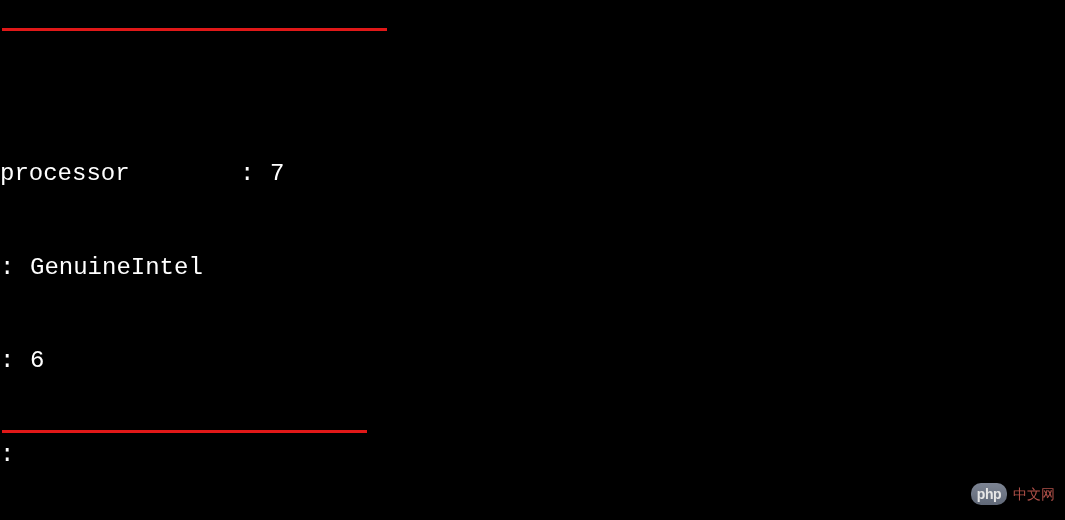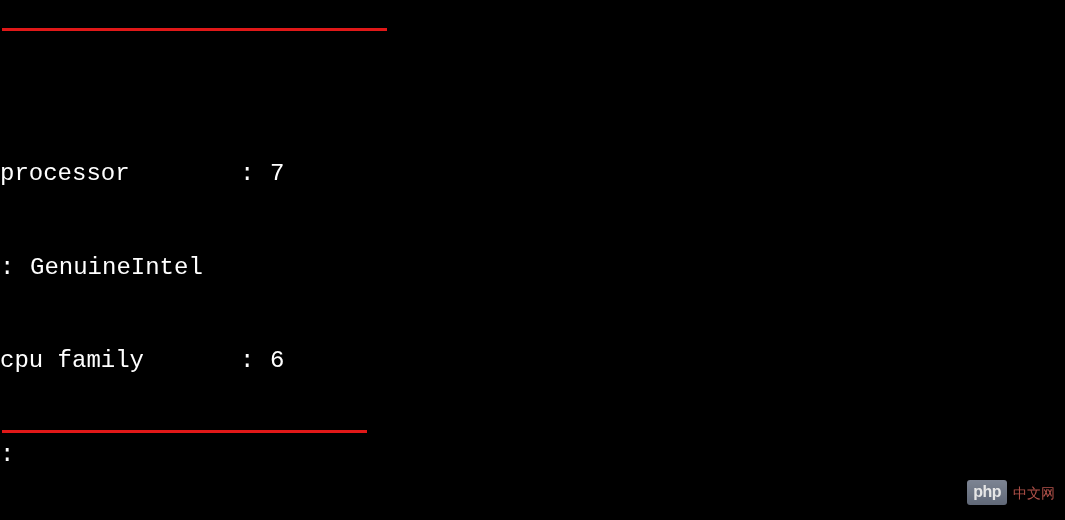--- a/index.html
+++ b/index.html
@@ -58,23 +58,23 @@
       display: flex;
       align-items: center;
       gap: 6px;
       opacity: 0.9;
     }
     .watermark-logo {
       background: linear-gradient(180deg, #8b93a3 0%, #6b7485 100%);
       color: #fff;
       font-family: Arial, sans-serif;
       font-weight: bold;
-      font-size: 16px;
+      font-size: 14px;
       padding: 2px 6px;
-      border-radius: 3px;
+      border-radius: 10px;
       letter-spacing: -0.5px;
     }
     .watermark-text {
       color: #c55a52;
       font-family: "Microsoft YaHei", Arial, sans-serif;
       font-size: 14px;
       font-weight: normal;
     }
   </style>
 </head>
@@ -87,21 +87,20 @@
   <div class="row">
     <span class="label">processor</span>
     <span class="colon">:</span>
     <span class="value">7</span>
   </div>
   <div class="row">
     <span class="colon">:</span>
     <span class="value">GenuineIntel</span>
   </div>
   <div class="row">
-    <span class="label">cpu family</span>
     <span class="colon">:</span>
     <span class="value">6</span>
   </div>
   <div class="row">
     <span class="colon">:</span>
   </div>
   
   
   
   

